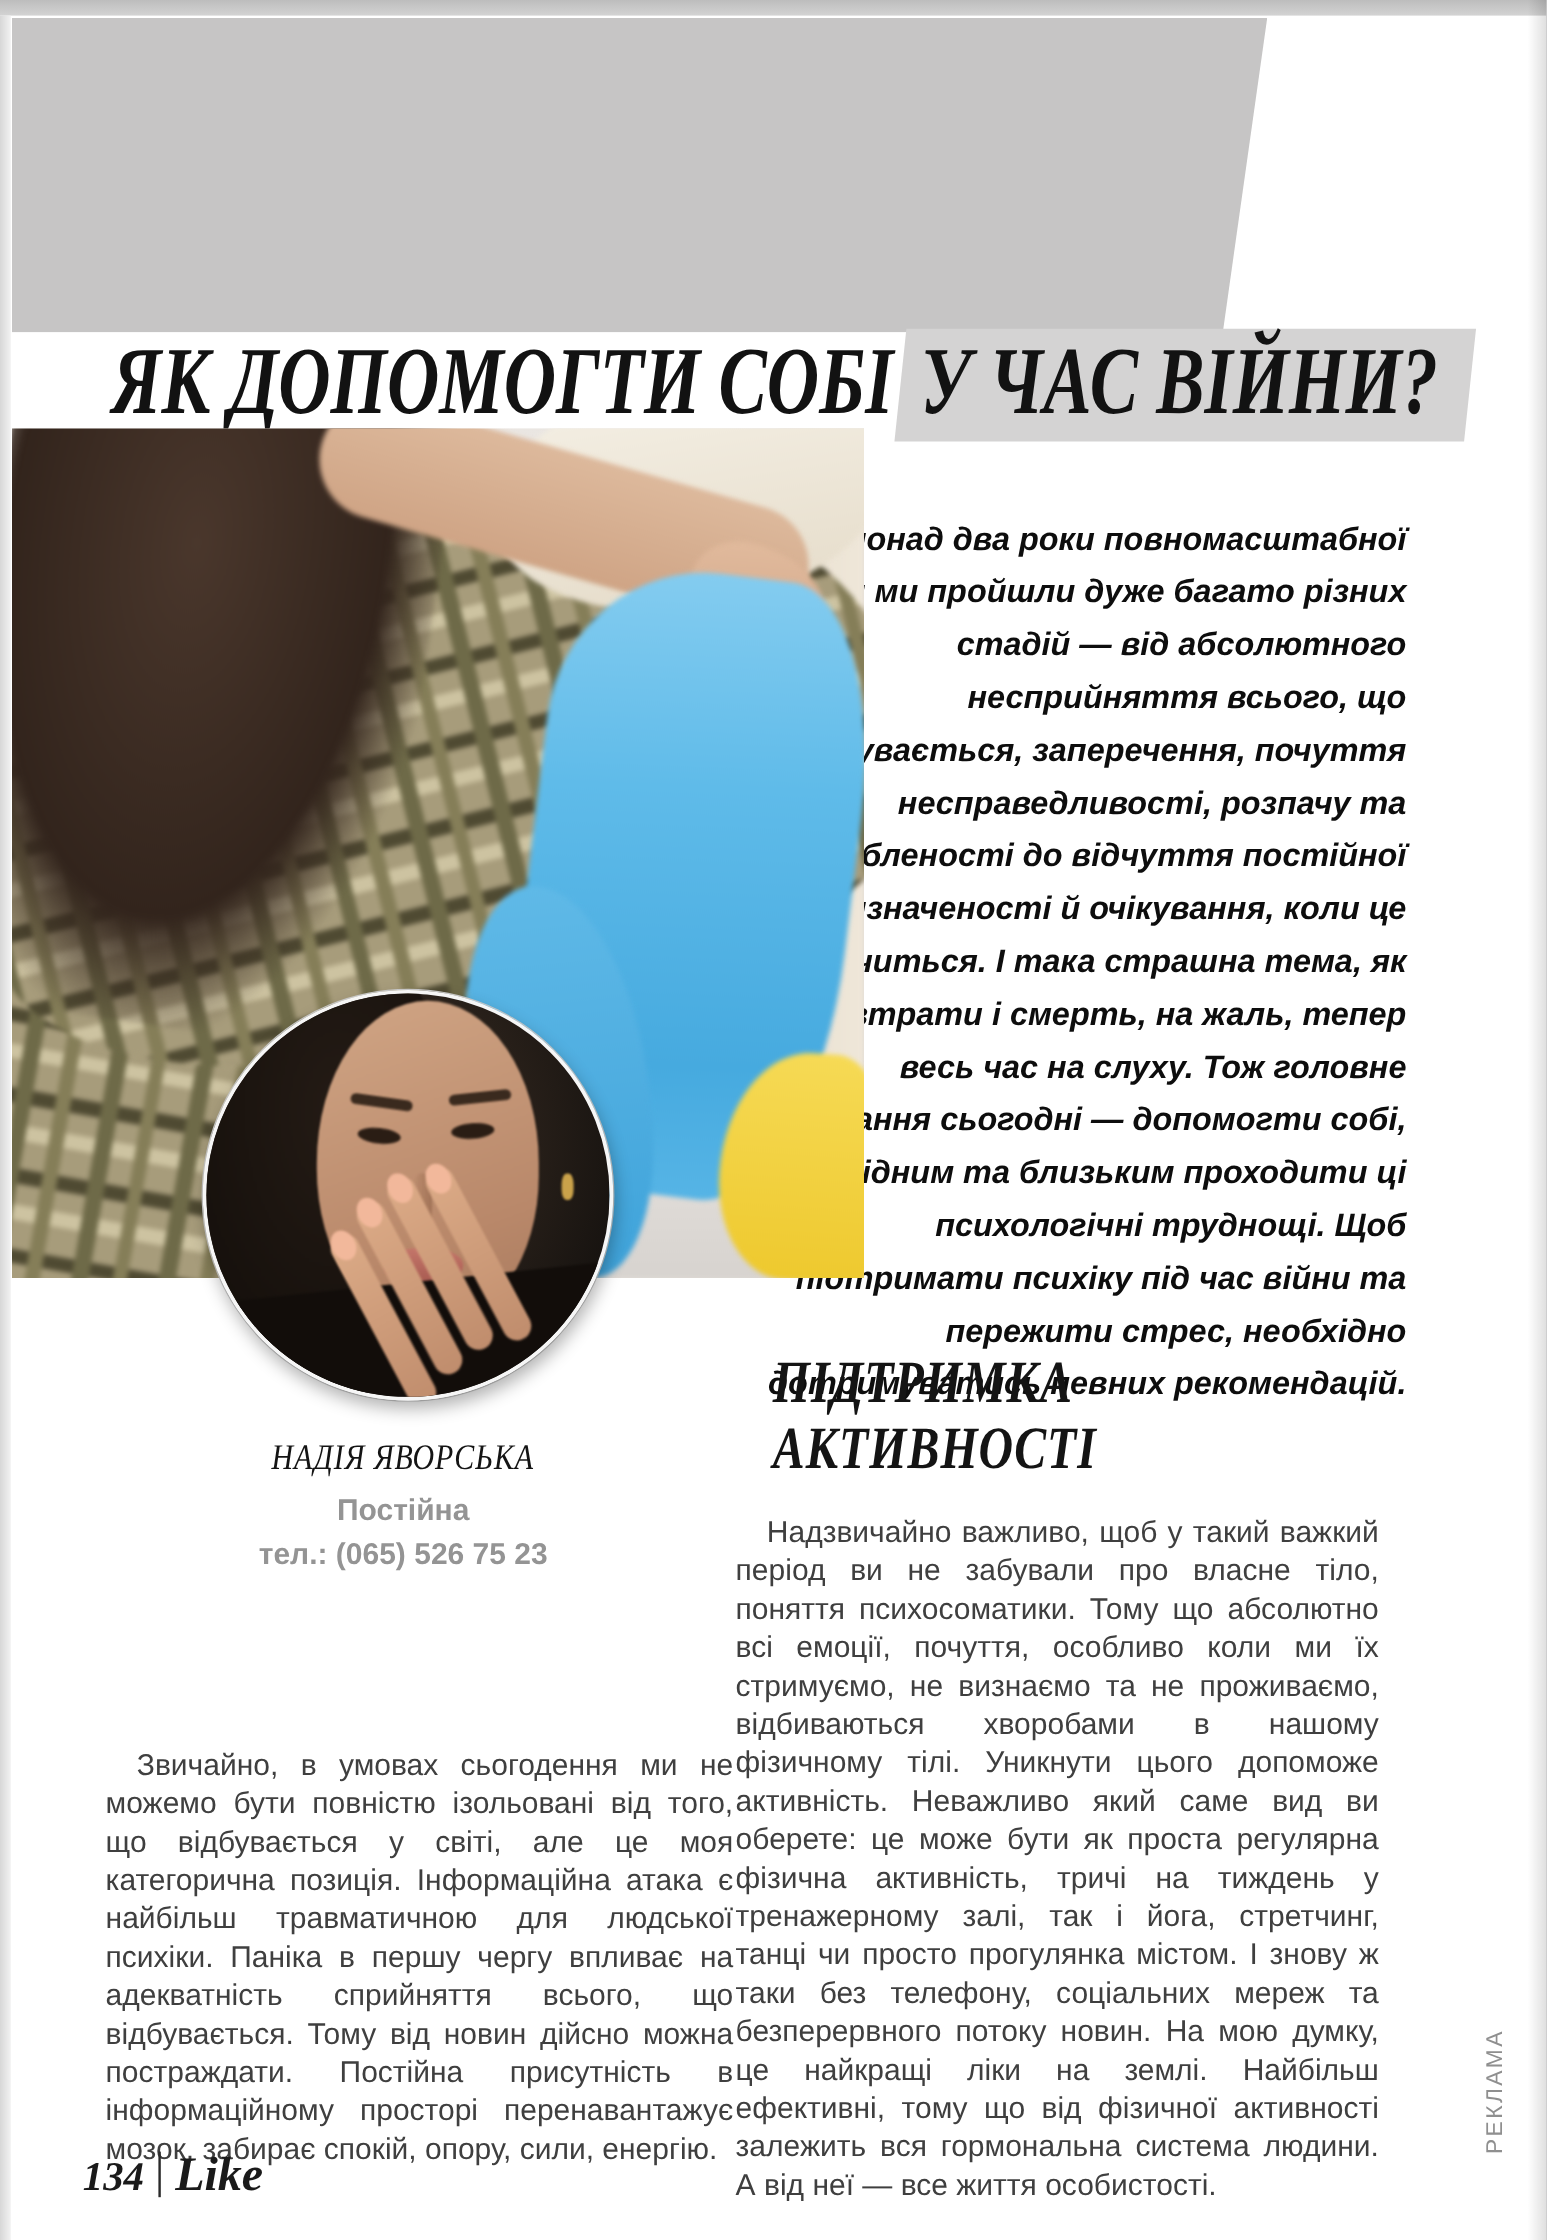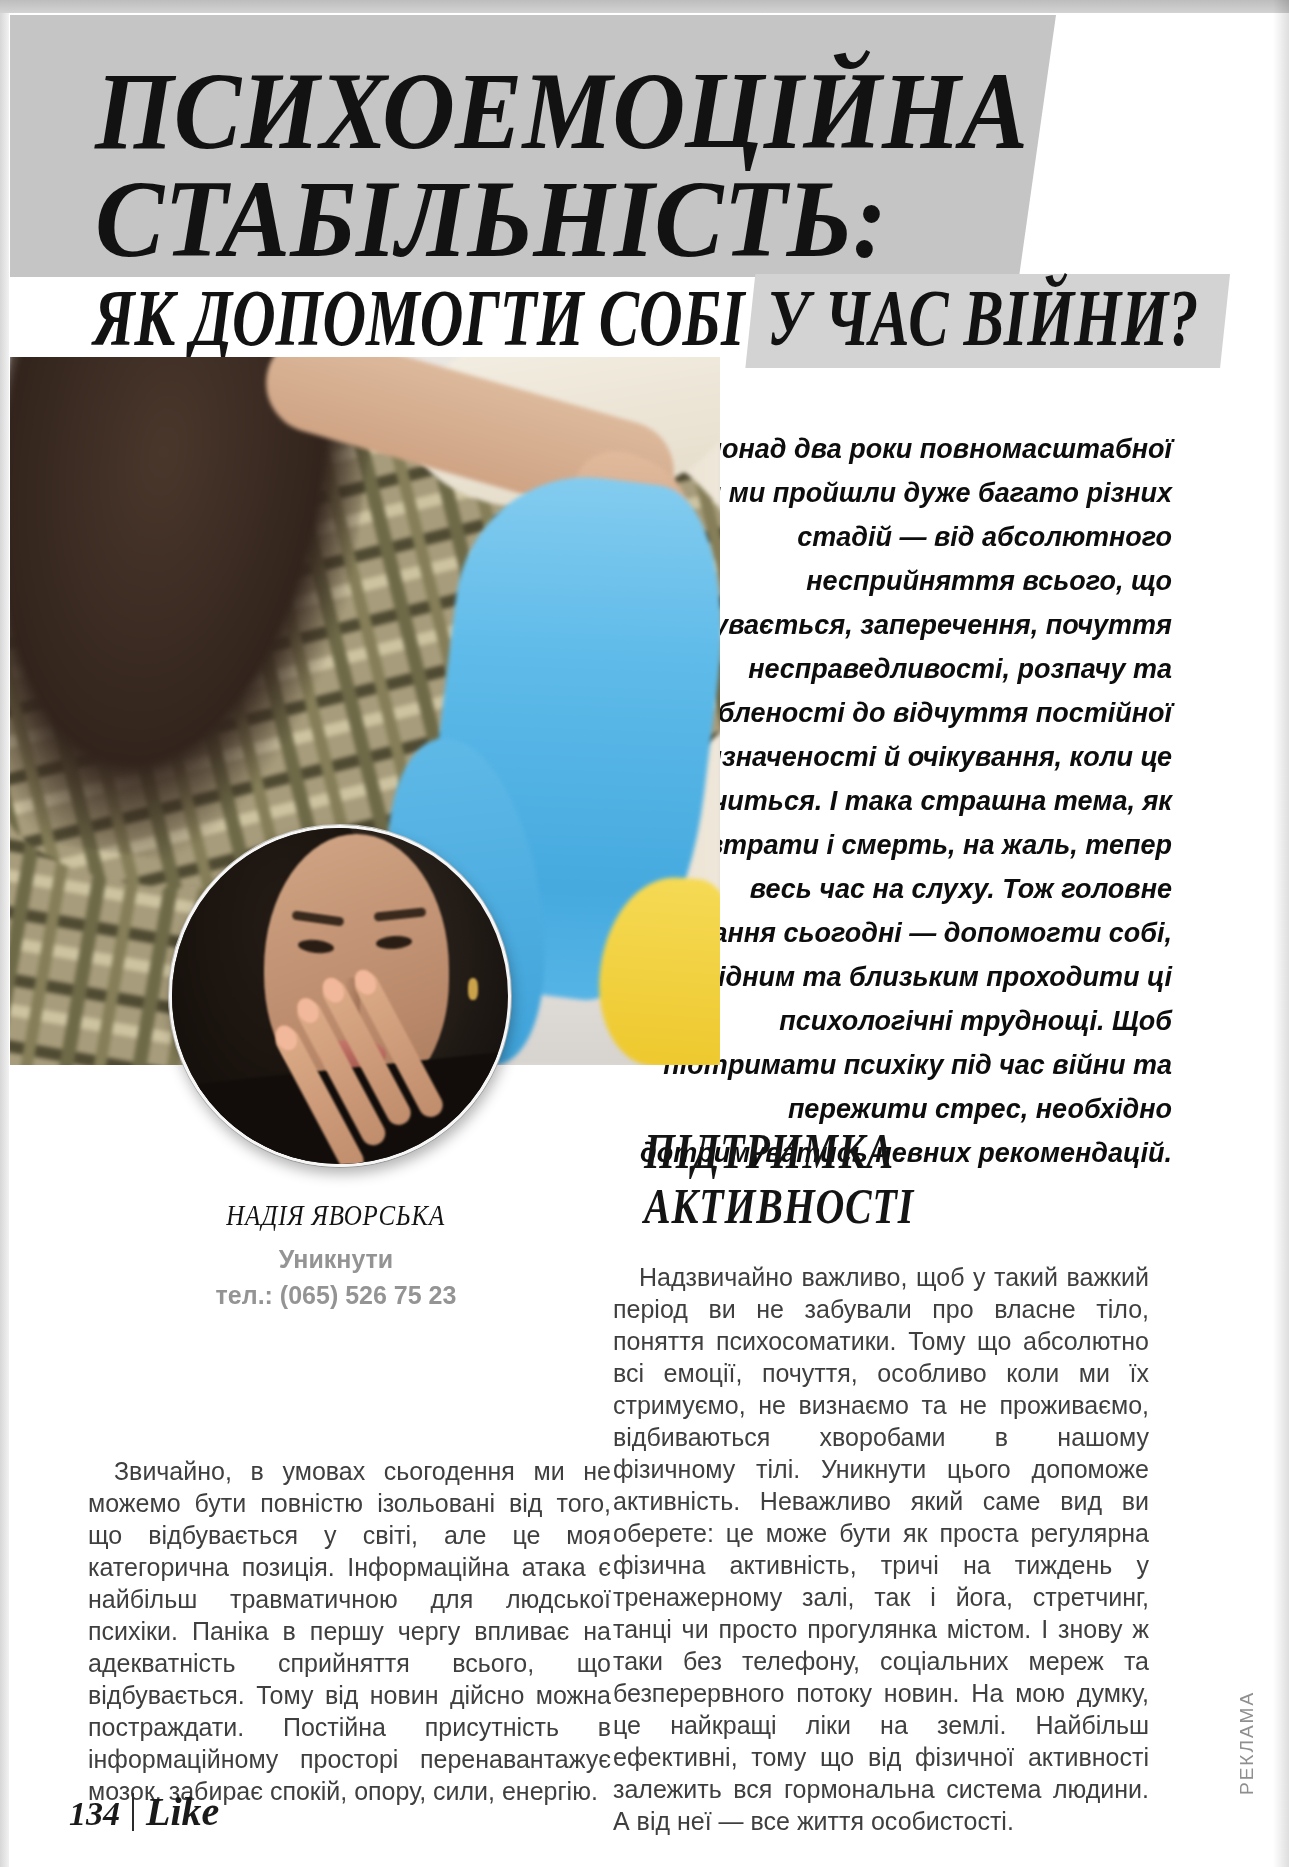--- a/index.html
+++ b/index.html
@@ -118,24 +118,20 @@
 </style>
 </head>
 <body>
 
 <div class="page">
 
   <div class="abs scan-top"></div>
   <div class="abs scan-left"></div>
 
   <div class="abs title-block"></div>
-  <div class="abs title-text">
-    <span class="fitline" style="transform: scaleX(0.919); transform-origin: left center;">ПСИХОЕМОЦІЙНА</span><br>
-    <span class="fitline" style="transform: scaleX(0.9427); transform-origin: left center;">СТАБІЛЬНІСТЬ:</span>
-  </div>
 
   <div class="abs subtitle fitline" style="transform: scaleX(0.7547); transform-origin: left center;">
     <span>ЯК ДОПОМОГТИ СОБІ</span><span class="hl">У ЧАС ВІЙНИ?</span>
   </div>
 
   <p class="abs intro">За понад два роки повномасштабної війни ми пройшли дуже багато різних стадій — від абсолютного несприйняття всього, що відбувається, заперечення, почуття несправедливості, розпачу та розгубленості до відчуття постійної невизначеності й очікування, коли це закінчиться. І така страшна тема, як втрати і смерть, на жаль, тепер весь час на слуху. Тож головне завдання сьогодні — допомогти собі, рідним та близьким проходити ці психологічні труднощі. Щоб підтримати психіку під час війни та пережити стрес, необхідно дотримуватись певних рекомендацій.</p>
 
   <div class="abs photo">
     <div class="sh ph-wall"></div>
     <div class="sh ph-couch"></div>
@@ -166,21 +162,21 @@
       <div class="po-finger f1"></div>
       <div class="po-finger f2"></div>
       <div class="po-finger f3"></div>
       <div class="po-finger f4"></div>
     </div>
   </div>
 
   <div class="abs expert-name">
     <span class="fitline" style="transform: scaleX(0.8311); transform-origin: center center;">НАДІЯ ЯВОРСЬКА</span>
   </div>
-  <div class="abs expert-role">Уникнути</div>
+  <div class="abs expert-role">Постійна</div>
   <div class="abs expert-phone">тел.: (065) 526 75 23</div>
 
   <p class="abs body-col body-left">Звичайно, в умовах сьогодення ми не можемо бути повністю ізольовані від того, що відбувається у світі, але це моя категорична позиція. Інформаційна атака є найбільш травматичною для людської психіки. Паніка в першу чергу впливає на адекватність сприйняття всього, що відбувається. Тому від новин дійсно можна постраждати. Постійна присутність в інформаційному просторі перенавантажує мозок, забирає спокій, опору, сили, енергію.</p>
 
   <div class="abs sec-heading heading-right">
     <span class="fitline" style="transform: scaleX(0.7982); transform-origin: left center;">ПІДТРИМКА</span><br>
     <span class="fitline" style="transform: scaleX(0.7979); transform-origin: left center;">АКТИВНОСТІ</span>
   </div>
   <p class="abs body-col body-right">Надзвичайно важливо, щоб у такий важкий період ви не забували про власне тіло, поняття психосоматики. Тому що абсолютно всі емоції, почуття, особливо коли ми їх стримуємо, не визнаємо та не проживаємо, відбиваються хворобами в нашому фізичному тілі. Уникнути цього допоможе активність. Неважливо який саме вид ви оберете: це може бути як проста регулярна фізична активність, тричі на тиждень у тренажерному залі, так і йога, стретчинг, танці чи просто прогулянка містом. І знову ж таки без телефону, соціальних мереж та безперервного потоку новин. На мою думку, це найкращі ліки на землі. Найбільш ефективні, тому що від фізичної активності залежить вся гормональна система людини. А від неї — все життя особистості.</p>
 

